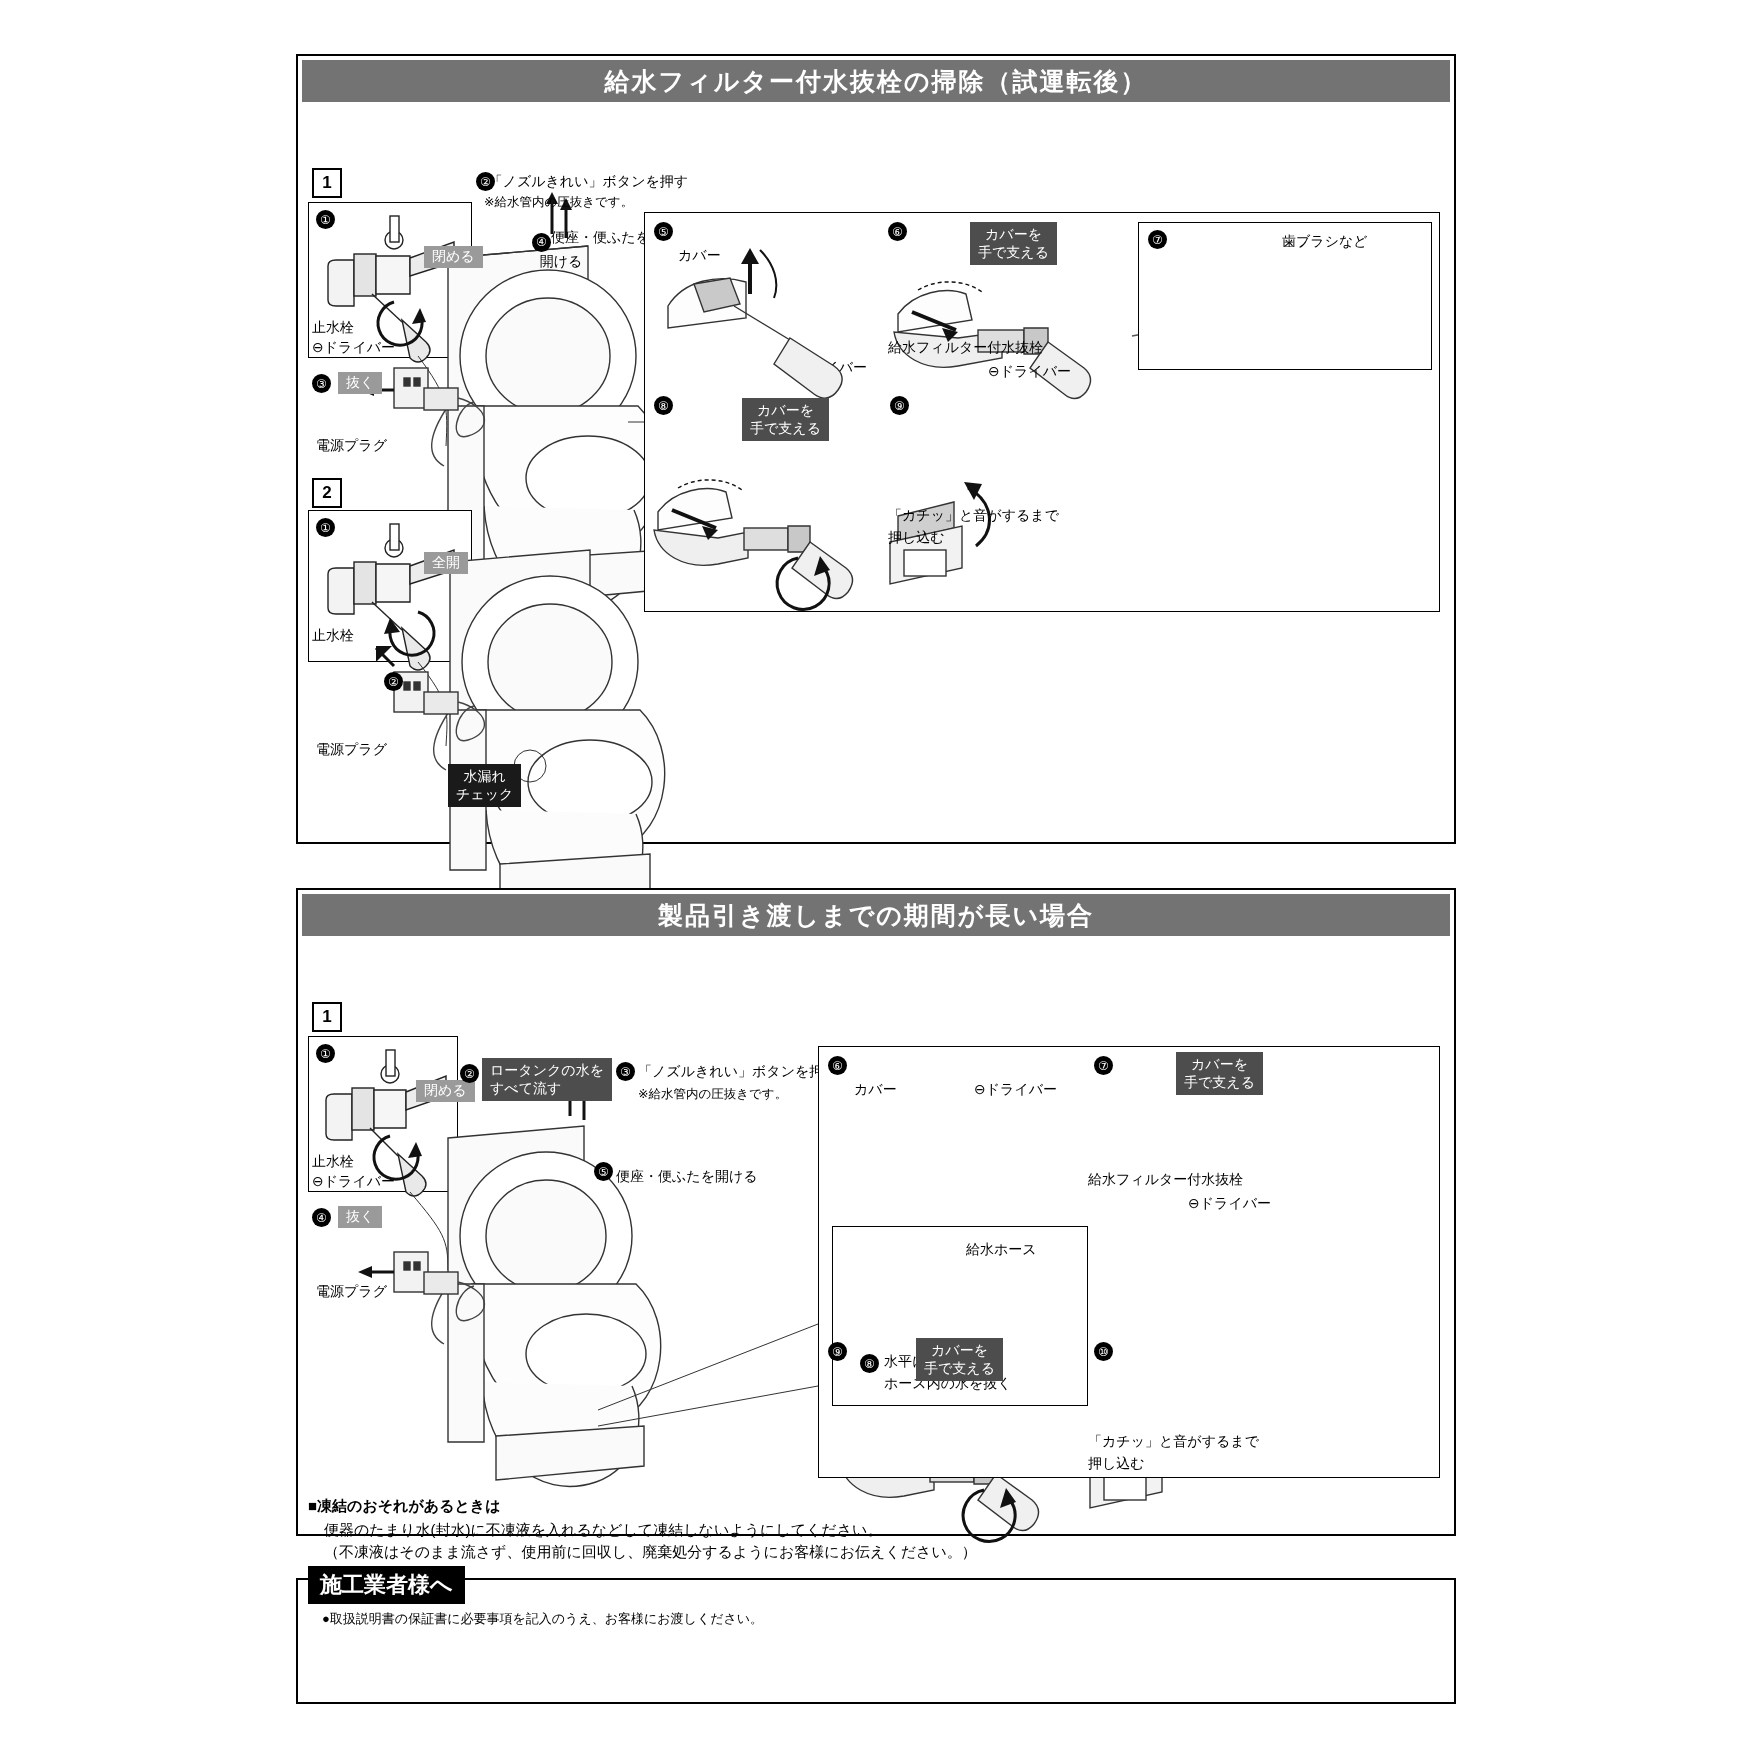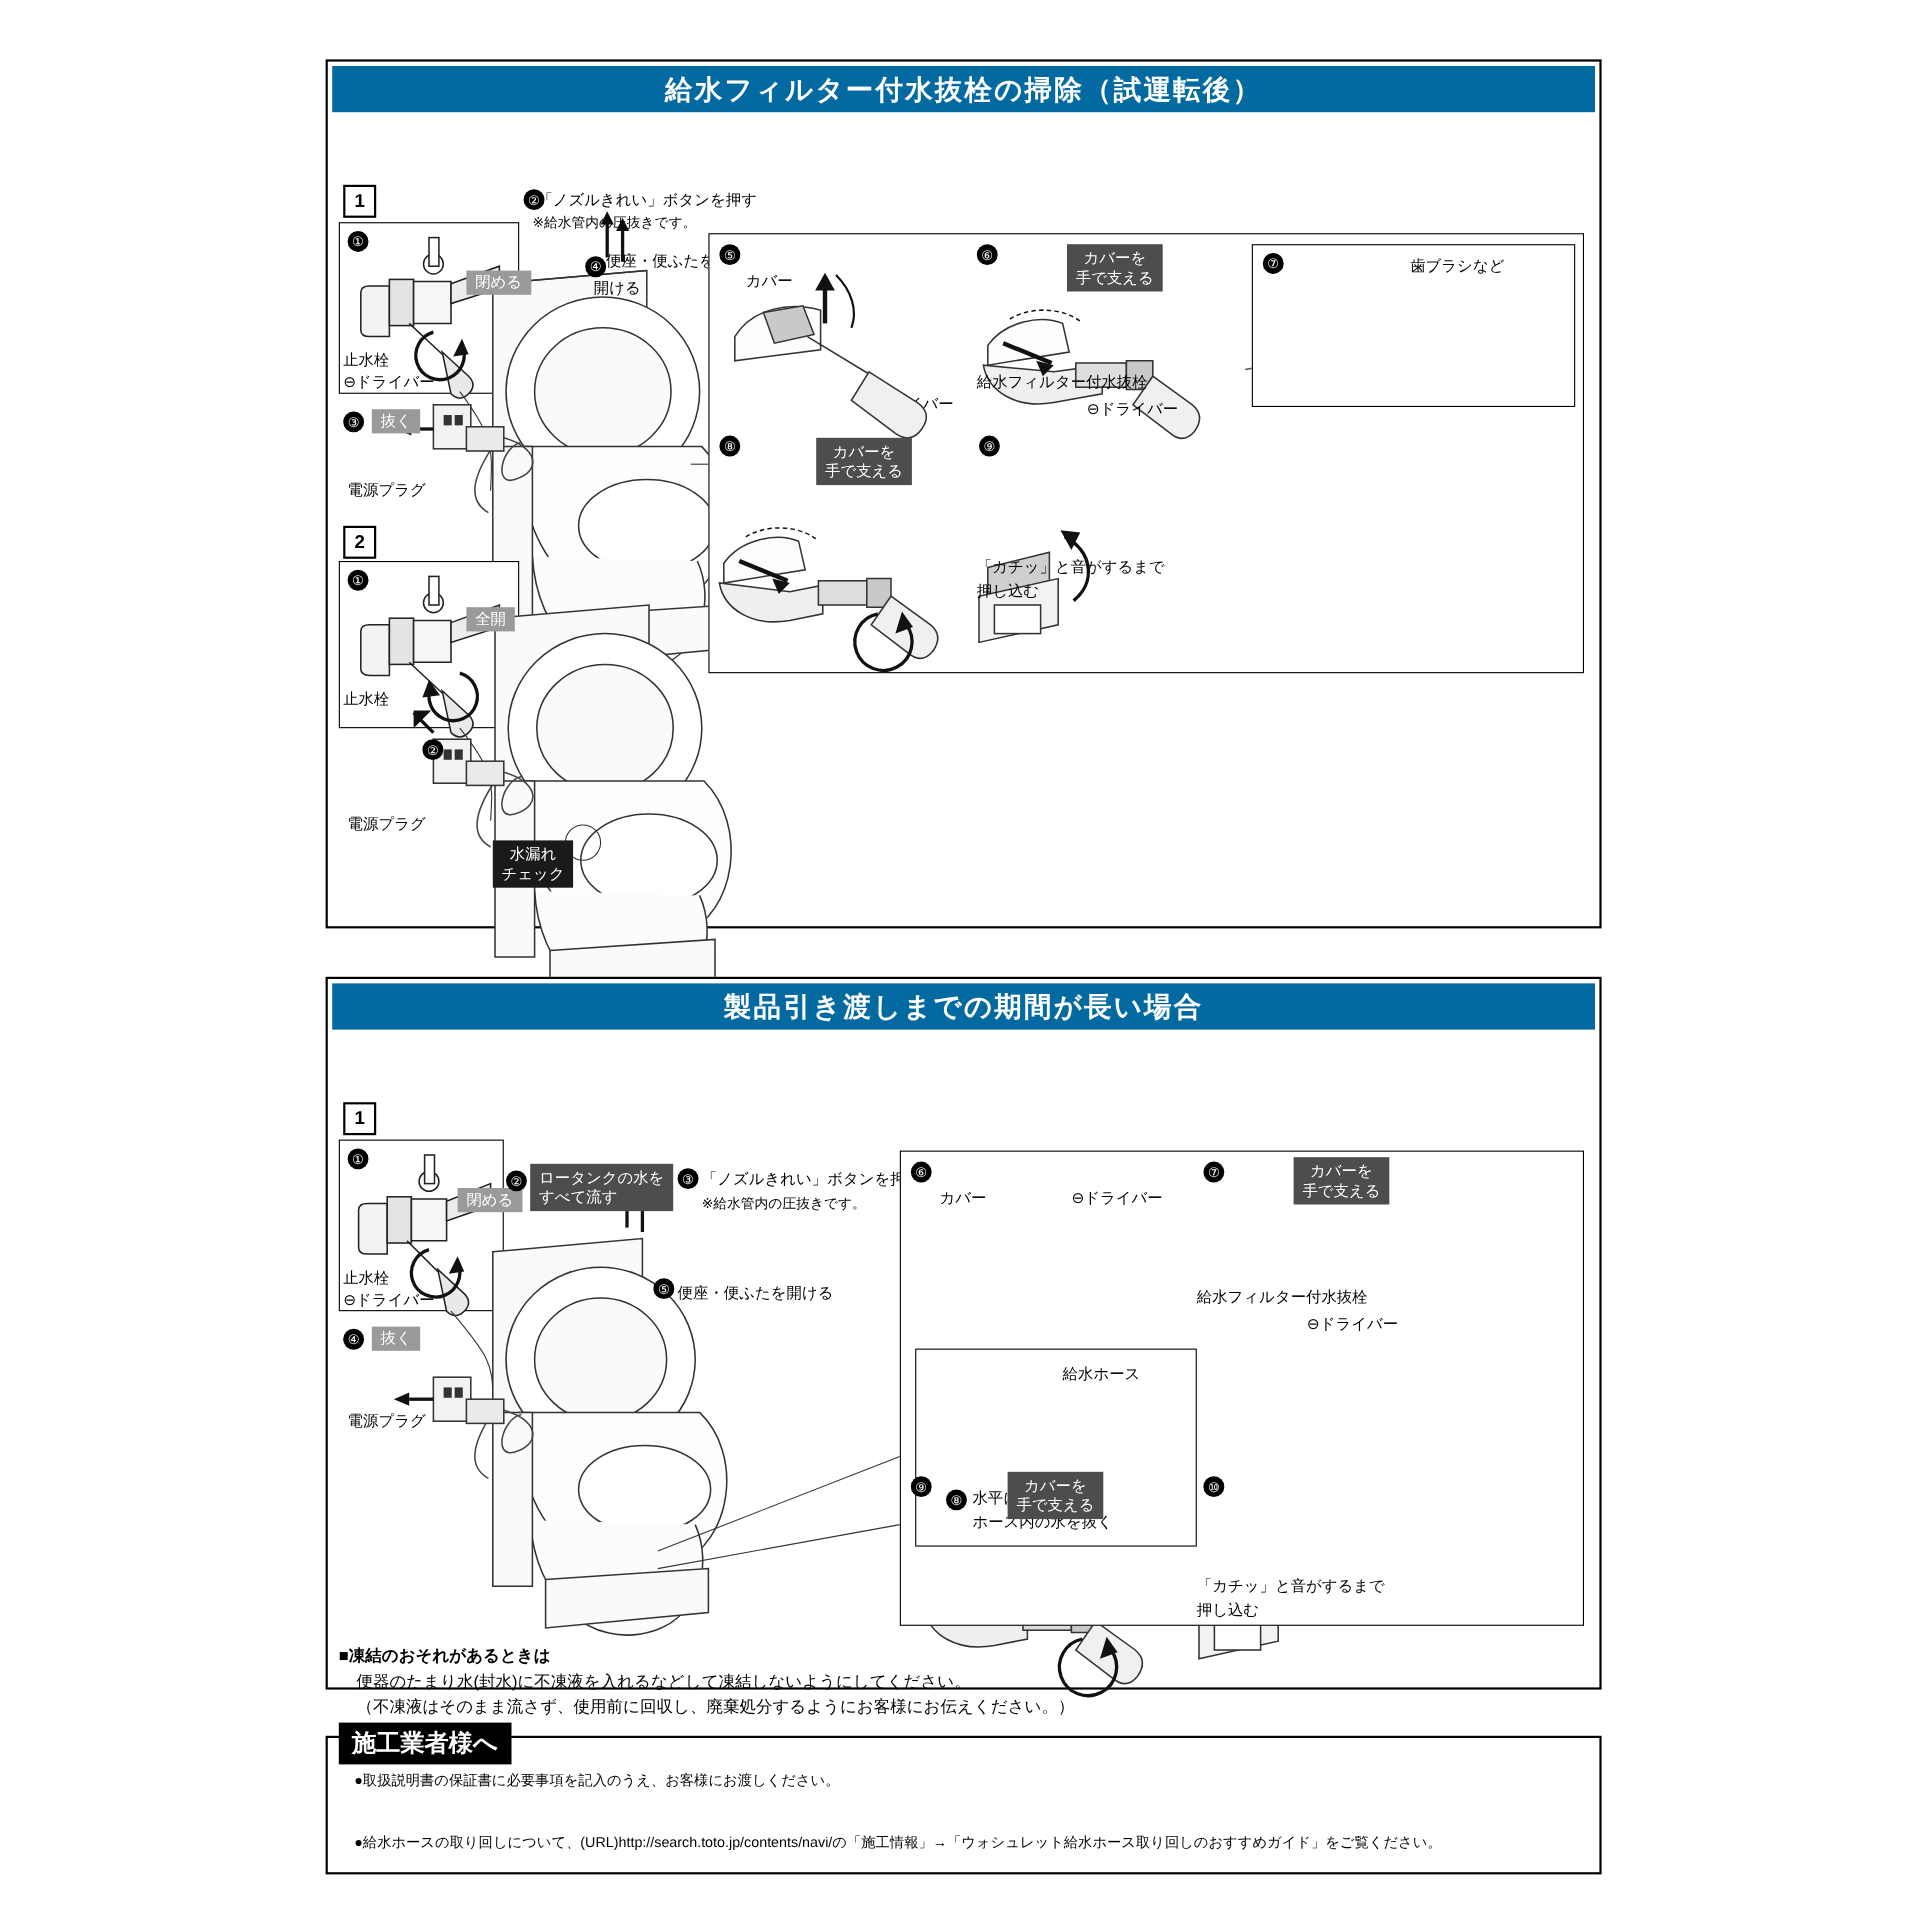--- a/index.html
+++ b/index.html
@@ -9,21 +9,21 @@
     font-family:"Liberation Sans","DejaVu Sans",sans-serif;
     color:#000;
     position:relative;
     overflow:hidden;
   }
   .page{position:absolute;left:0;top:0;width:1754px;height:1754px;}
 
   
   .section{position:absolute;border:2px solid #000;background:#fff;box-sizing:border-box;}
   .sec-head{
-    background:#0369a1;color:#fff;
+    background:#737373;color:#fff;
     font-weight:bold;letter-spacing:2px;
     display:flex;align-items:center;justify-content:center;
   }
   .sec-body{position:relative;width:100%;}
 
   
   #sec1{left:296px;top:54px;width:1160px;height:790px;}
   #sec1 .sec-head{height:42px;font-size:25px;margin:4px;width:calc(100% - 8px);}
   
   #sec2{left:296px;top:888px;width:1160px;height:648px;}
@@ -451,16 +451,15 @@
 
       <div class="txt b" style="left:10px;top:556px;font-size:15px;">■凍結のおそれがあるときは</div>
       <div class="txt" style="left:26px;top:580px;font-size:15px;">便器のたまり水(封水)に不凍液を入れるなどして凍結しないようにしてください。</div>
       <div class="txt" style="left:26px;top:602px;font-size:15px;">（不凍液はそのまま流さず、使用前に回収し、廃棄処分するようにお客様にお伝えください。）</div>
     </div>
   </div>
 
   <div class="section" id="sec3">
     <div class="headchip" style="left:10px;top:-14px;">施工業者様へ</div>
     <div class="bullet" style="left:24px;top:30px;">●取扱説明書の保証書に必要事項を記入のうえ、お客様にお渡しください。</div>
-    <div class="bullet" style="left:24px;top:86px;">●給水ホースの取り回しについて、(URL)http://search.toto.jp/contents/navi/の「施工情報」→「ウォシュレット給水ホース取り回しのおすすめガイド」をご覧ください。</div>
   </div>
 
 </div>
 
 </body></html>

